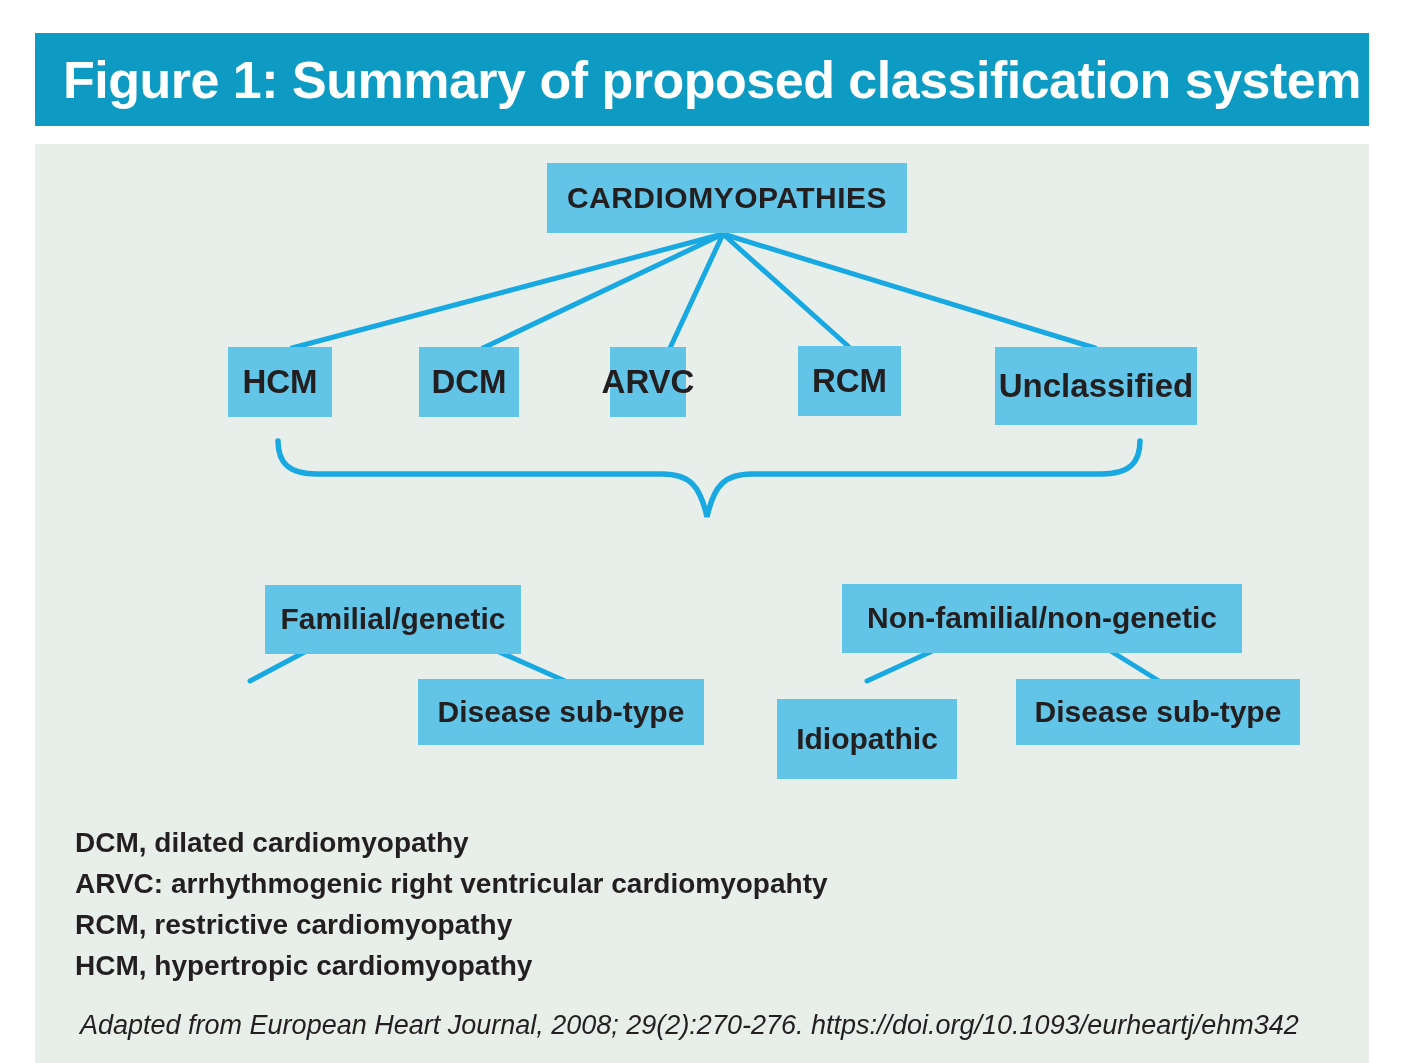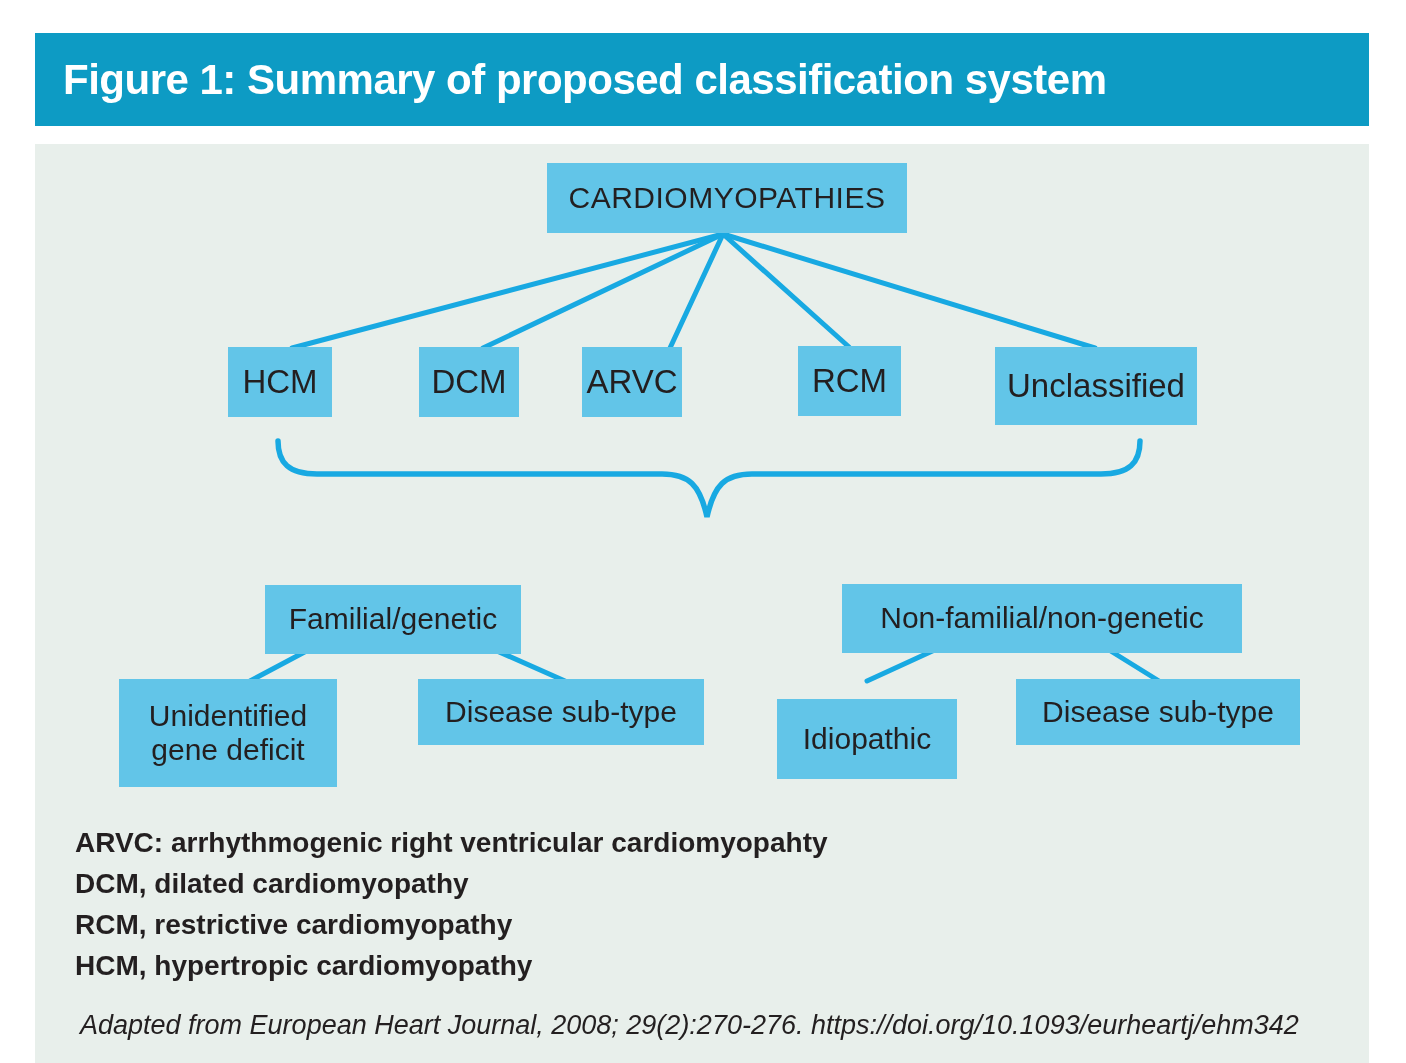--- a/index.html
+++ b/index.html
@@ -17,21 +17,21 @@
     left: 35px; top: 33px;
     width: 1334px; height: 93px;
     background: var(--header-bg, #0d9bc4);
     display: flex;
     align-items: center;
     box-sizing: border-box;
     padding-left: 28px;
   }
   .header .title {
     color: var(--title-text, #ffffff);
-    font-size: 42px;
+    font-size: 52px;
     font-weight: bold;
     letter-spacing: -0.5px;
     white-space: nowrap;
   }
   .panel {
     position: absolute;
     left: 35px; top: 144px;
     width: 1334px; height: 919px;
     background: var(--panel-bg, #e8efeb);
   }
@@ -41,21 +41,21 @@
     width: 1406px; height: 1063px;
     pointer-events: none;
   }
   .node {
     position: absolute;
     background: var(--node-fill, #62c5e8);
     display: flex;
     align-items: center;
     justify-content: center;
     text-align: center;
-    font-weight: normal;
+    font-weight: bold;
     color: var(--text-dark, #231f20);
     box-sizing: border-box;
     line-height: 1.15;
   }
   .node.root        { font-size: 30px; letter-spacing: 0.5px; }
   .node.lvl1        { font-size: 33px; }
   .node.lvl2        { font-size: 30px; margin-top: 48px; }
   .node.lvl3        { font-size: 30px; }
   .legend {
     position: absolute;
@@ -101,34 +101,33 @@
 
       <line x1="1035" y1="604" x2="867" y2="681"></line>
       <line x1="1035" y1="604" x2="1159" y2="681"></line>
     </g>
   </svg>
 
   <div class="node root" style="left:547px; top:163px; width:360px; height:70px;">CARDIOMYOPATHIES</div>
 
   <div class="node lvl1" style="left:228px; top:347px; width:104px; height:70px;">HCM</div>
   <div class="node lvl1" style="left:419px; top:347px; width:100px; height:70px;">DCM</div>
-  <div class="node lvl1" style="left:582px; top:347px; width:100px; height:70px;">ARVC</div>
+  <div class="node lvl1" style="left:610px; top:347px; width:76px; height:70px;">ARVC</div>
   <div class="node lvl1" style="left:798px; top:346px; width:103px; height:70px;">RCM</div>
   <div class="node lvl1" style="left:995px; top:347px; width:202px; height:78px;">Unclassified</div>
 
   <div class="node lvl2" style="left:265px; top:537px; width:256px; height:69px;">Familial/genetic</div>
   <div class="node lvl2" style="left:842px; top:536px; width:400px; height:69px;">Non-familial/non-genetic</div>
 
-  <div class="node lvl3" style="left:119px; top:679px; width:218px; height:108px; padding:0 14px;">Unidentified gene deficit</div>
   <div class="node lvl3" style="left:418px; top:679px; width:286px; height:66px;">Disease sub-type</div>
   <div class="node lvl3" style="left:777px; top:699px; width:180px; height:80px;">Idiopathic</div>
   <div class="node lvl3" style="left:1016px; top:679px; width:284px; height:66px;">Disease sub-type</div>
 
   <div class="legend">
+    <div>DCM, dilated cardiomyopathy</div>
     <div>ARVC: arrhythmogenic right ventricular cardiomyopahty</div>
-    <div>DCM, dilated cardiomyopathy</div>
     <div>RCM, restrictive cardiomyopathy</div>
     <div>HCM, hypertropic cardiomyopathy</div>
   </div>
 
   <div class="citation">Adapted from European Heart Journal, 2008; 29(2):270-276. https://doi.org/10.1093/eurheartj/ehm342</div>
 
 </div>
 
 </body></html>

